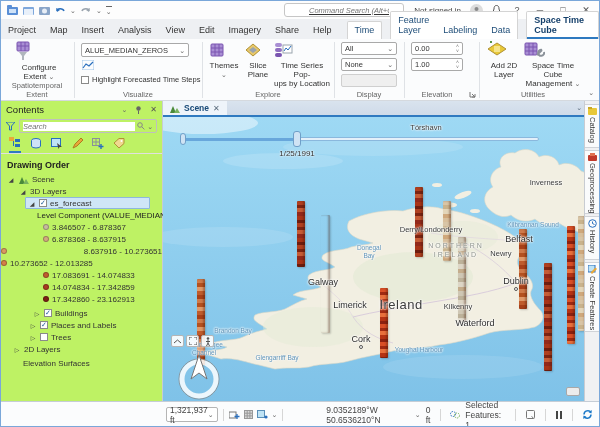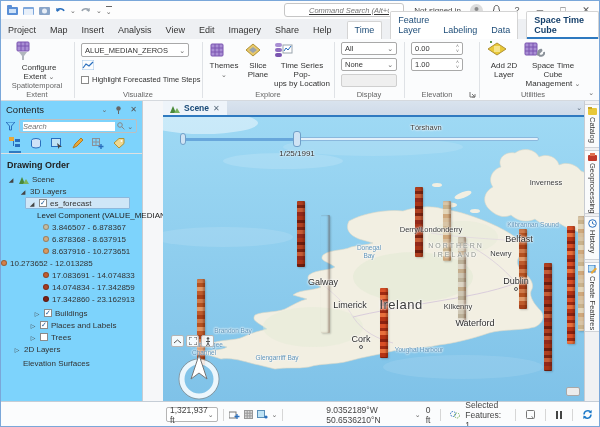--- a/index.html
+++ b/index.html
@@ -31,21 +31,21 @@
   .glabel { position:absolute; bottom:1px; width:100%; text-align:center; font-size:7.5px; color:#666; }
   .bigbtn { position:absolute; top:2px; text-align:center; font-size:8px; color:#333; line-height:1.15; }
   .bigbtn .bicon { display:block; margin:0 auto 2px; }
   .combo { position:absolute; background:#fff; border:1px solid #a9a9a9; border-radius:2px; font-size:7.5px; color:#333; display:flex; align-items:center; padding:0 3px; justify-content:space-between; }
   .spin { position:absolute; background:#fff; border:1px solid #a9a9a9; border-radius:2px; font-size:7.5px; color:#333; display:flex; align-items:center; padding:0 3px; justify-content:space-between; }
   .spin .arrows { display:flex; flex-direction:column; font-size:5px; color:#777; line-height:0.9; }
   .cbrow { position:absolute; display:flex; align-items:center; gap:3px; font-size:7.5px; color:#333; }
   .cbox { width:8px; height:8px; border:1px solid #8a8a8a; background:#fff; display:inline-flex; align-items:center; justify-content:center; font-size:7px; color:#1f5c99; }
 
   
-  #contents { position:absolute; left:0; top:100px; width:142px; height:300px; background:#7dd3fc; border-right:1px solid #c8ccd2; }
+  #contents { position:absolute; left:0; top:100px; width:162px; height:300px; background:#bef264; border-right:1px solid #c8ccd2; }
   #contents-header { display:flex; align-items:center; height:17px; padding:0 5px; }
   #contents-title { font-size:9.5px; color:#222; flex:1; }
   #contents-search { display:flex; align-items:center; margin:1px 5px; gap:4px; }
   #contents-search .sbox { flex:1; height:14px; border:1px solid #bfbfbf; border-radius:2px; display:flex; align-items:center; padding:0 3px; gap:2px; }
   #contents-search input { border:none; outline:none; flex:1; font-size:7.5px; font-style:italic; color:#999; width:60px; font-family:"Liberation Sans",sans-serif;}
   #ctoolbar { display:flex; align-items:center; gap:9px; padding:3px 8px 0; border-bottom:1px solid #e0e0e0; height:20px; }
   .ctool { padding-bottom:3px; }
   .ctool.active { border-bottom:2px solid #2f7ac0; }
   #drawing-order { font-weight:bold; font-size:9px; color:#222; padding:6px 6px 3px; }
   .tree-row { display:flex; align-items:center; gap:3px; height:12px; font-size:8px; color:#333; white-space:nowrap; }
@@ -418,21 +418,21 @@
       <span>Level Component (VALUE_MEDIAN_ZE...</span>
     </div>
     <div class="tree-row" style="padding-left:42px;">
         <span class="legend-dot" style="background:#c7bb9e;"></span>
         <span>3.846507 - 6.878367</span>
       </div>
     <div class="tree-row" style="padding-left:42px;">
         <span class="legend-dot" style="background:#d2ab7f;"></span>
         <span>6.878368 - 8.637915</span>
       </div>
-    <div class="tree-row" style="padding-left:42px;">
+    <div class="tree-row" style="justify-content:space-between;">
         <span class="legend-dot" style="background:#da9a60;"></span>
         <span>8.637916 - 10.273651</span>
       </div>
     <div class="tree-row" style="">
         <span class="legend-dot" style="background:#d57f47;"></span>
         <span>10.273652 - 12.013285</span>
       </div>
     <div class="tree-row" style="padding-left:42px;">
         <span class="legend-dot" style="background:#c05c2e;"></span>
         <span>17.083691 - 14.074833</span>

